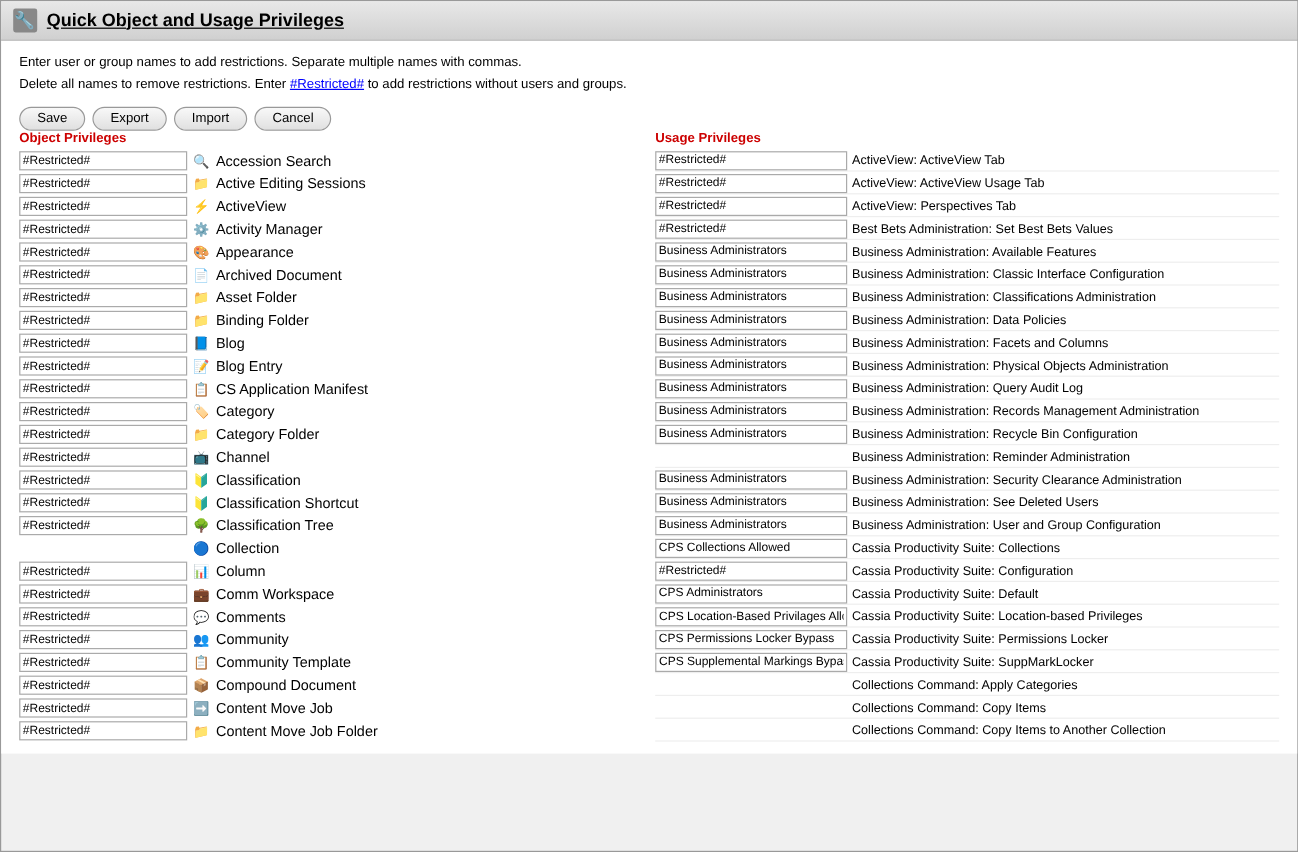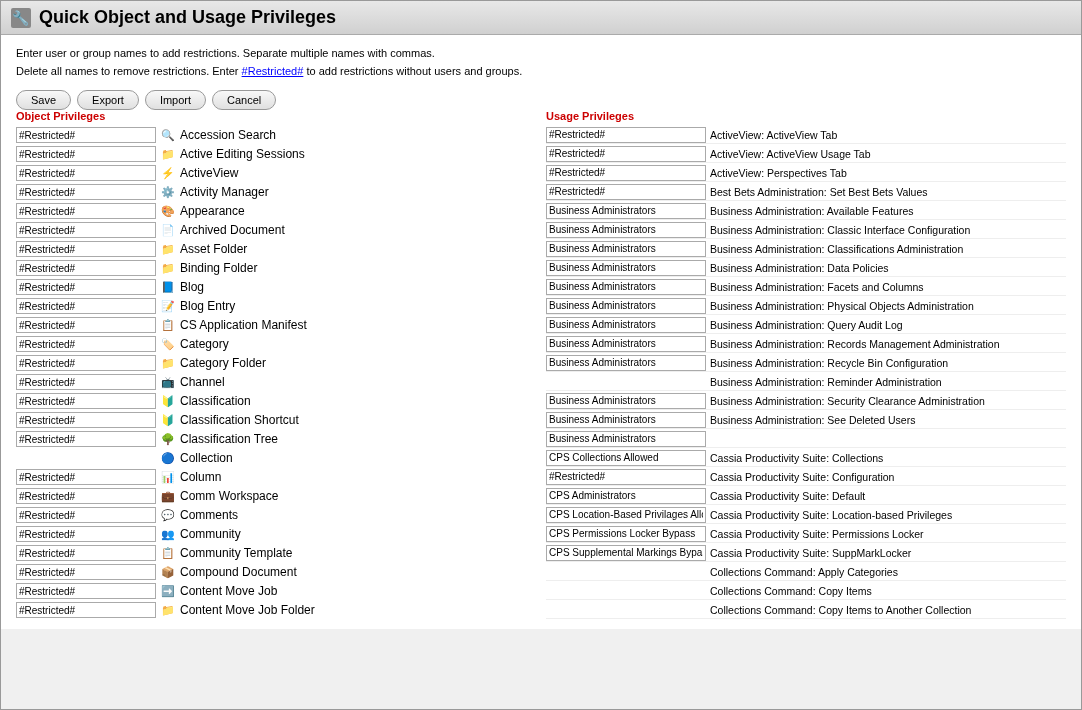--- a/index.html
+++ b/index.html
@@ -27,22 +27,23 @@
       width: 20px;
       height: 20px;
       background: #888;
       border-radius: 2px;
       display: flex;
       align-items: center;
       justify-content: center;
       font-size: 14px;
     }
     .title-bar-text {
-      font-size: 18px;
+      font-size: 15px;
       font-weight: bold;
+      text-decoration: underline;
     }
     .content {
       background: #fff;
       padding: 10px 15px;
     }
     .instructions {
       margin-bottom: 10px;
       font-size: 11px;
       line-height: 1.6;
     }
@@ -371,20 +372,21 @@
             <div class="usage-row">
               <input type="text" class="usage-input" value="Business Administrators" style="">
               <span class="usage-label">Business Administration: Security Clearance Administration</span>
             </div>
             <div class="usage-row">
               <input type="text" class="usage-input" value="Business Administrators" style="">
               <span class="usage-label">Business Administration: See Deleted Users</span>
             </div>
             <div class="usage-row">
               <input type="text" class="usage-input" value="Business Administrators" style="">
+              <span class="usage-label">Business Administration: User and Group Configuration</span>
             </div>
             <div class="usage-row">
               <input type="text" class="usage-input" value="CPS Collections Allowed" style="">
               <span class="usage-label">Cassia Productivity Suite: Collections</span>
             </div>
             <div class="usage-row">
               <input type="text" class="usage-input" value="#Restricted#" style="">
               <span class="usage-label">Cassia Productivity Suite: Configuration</span>
             </div>
             <div class="usage-row">

